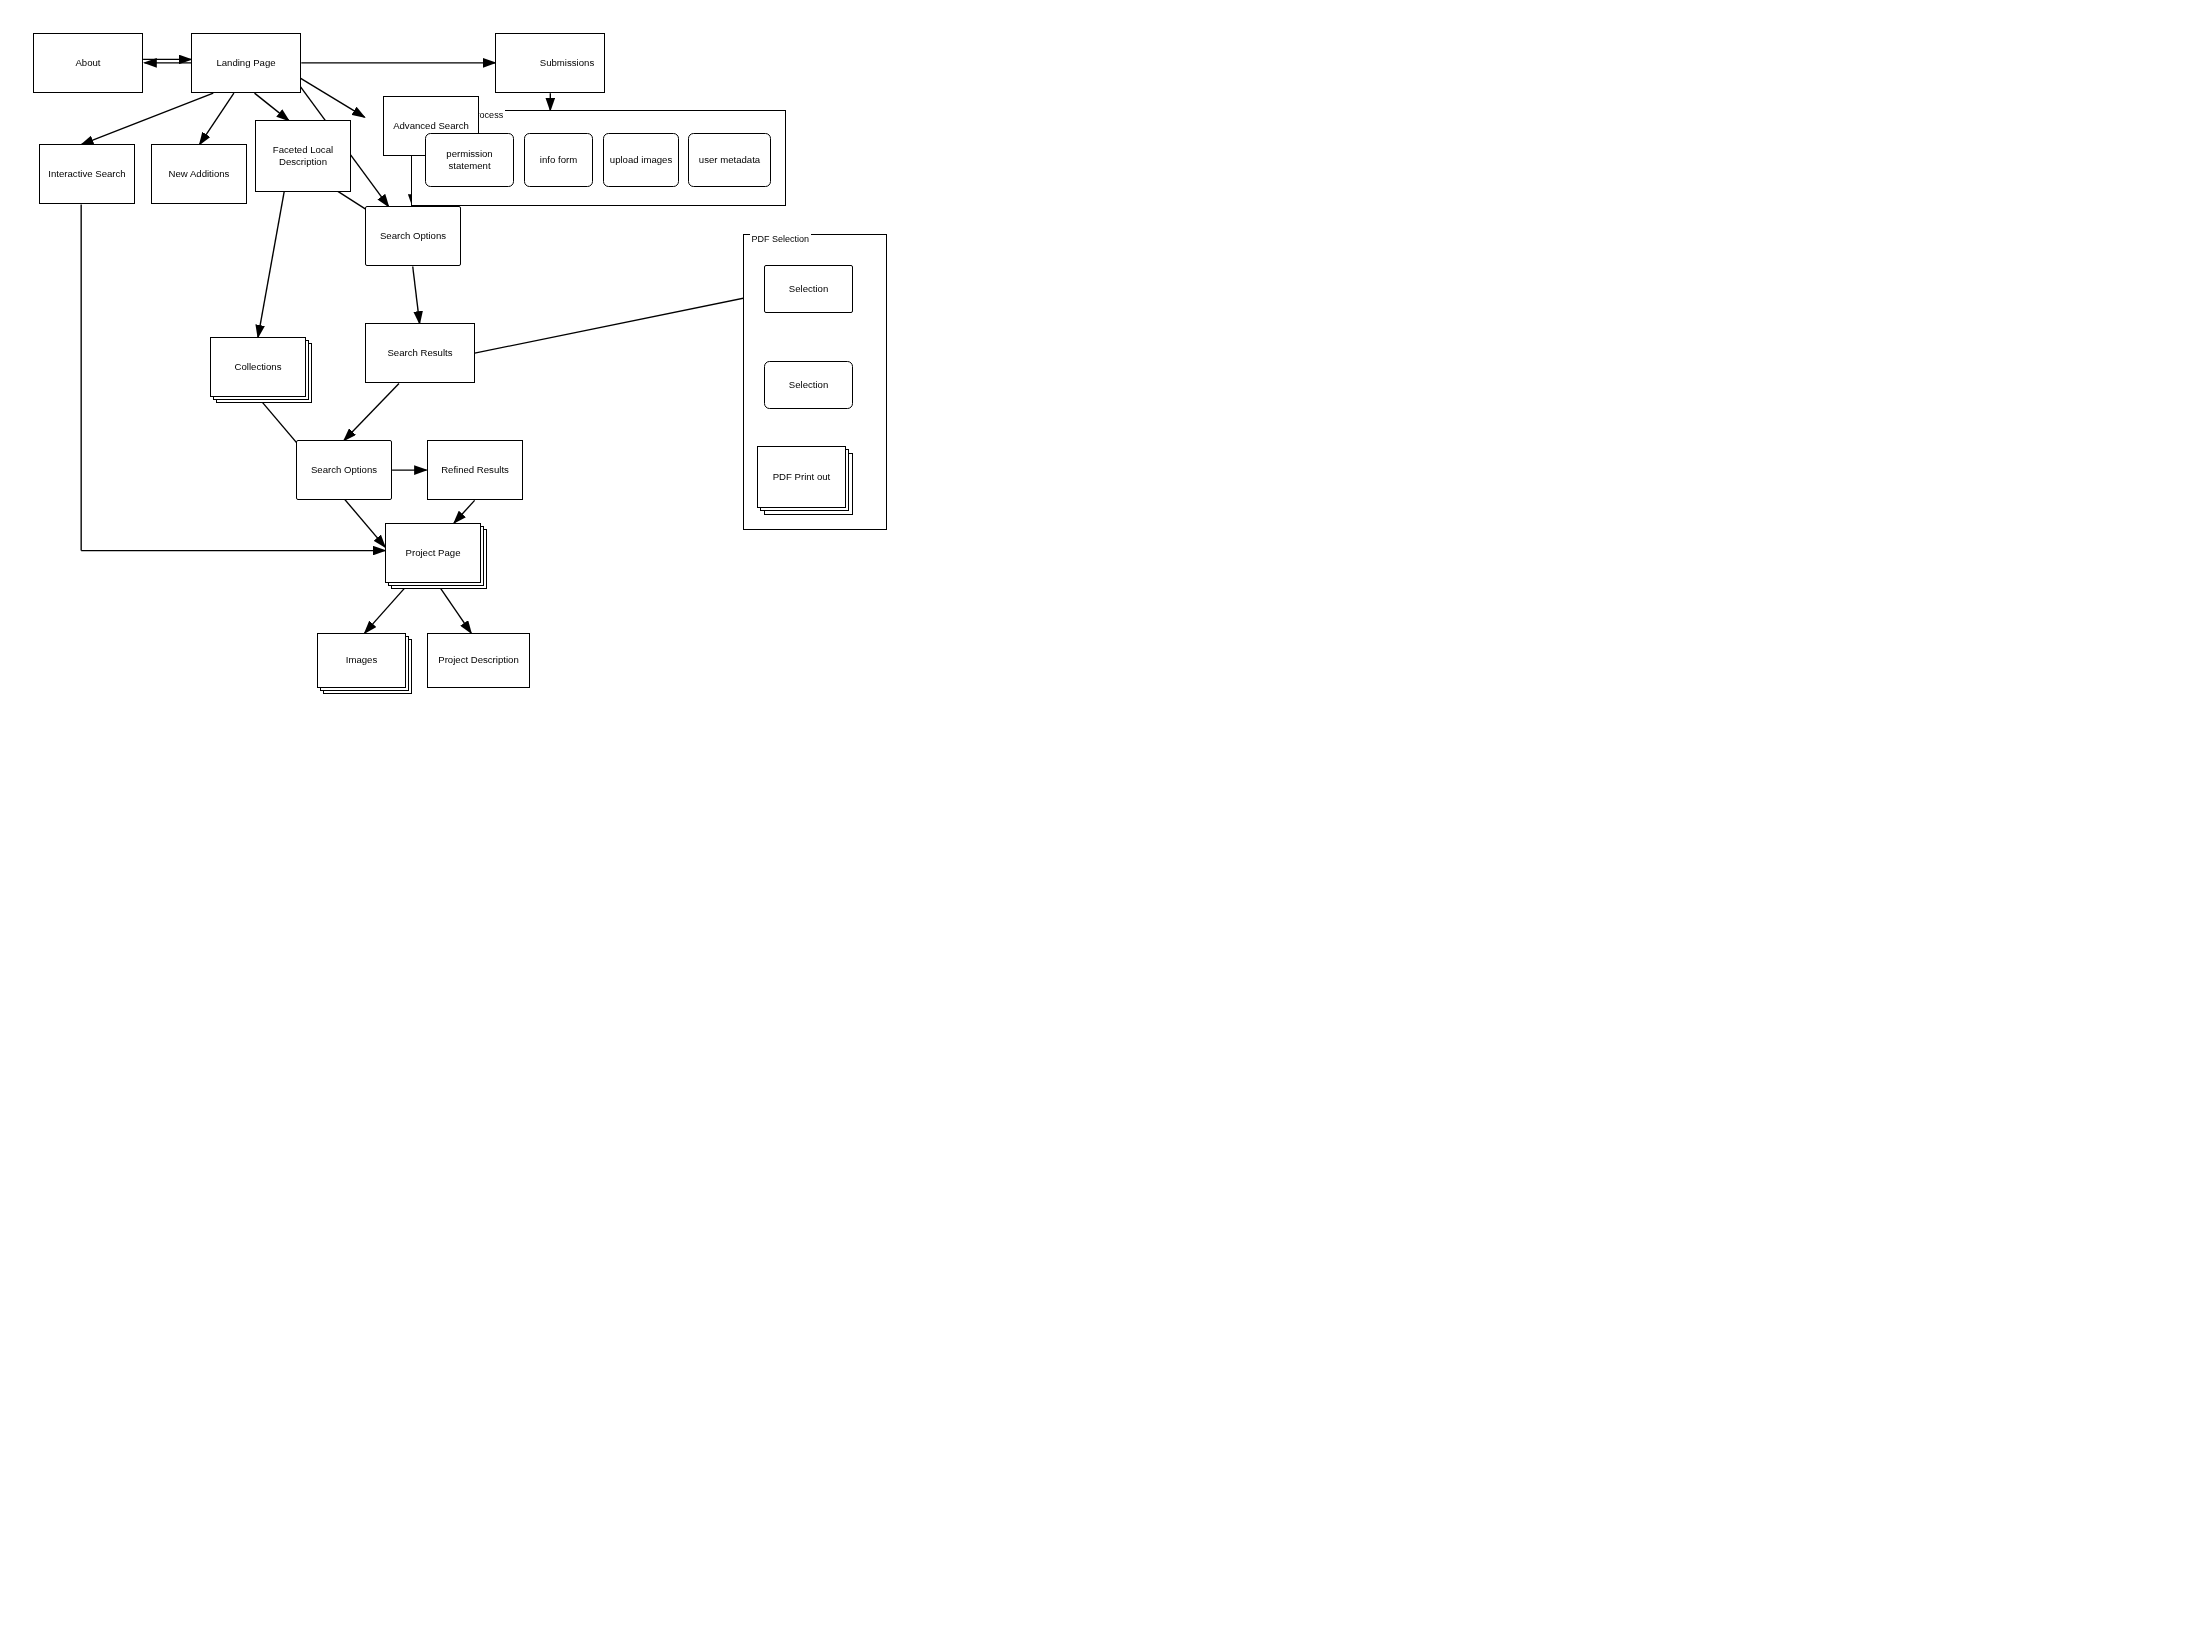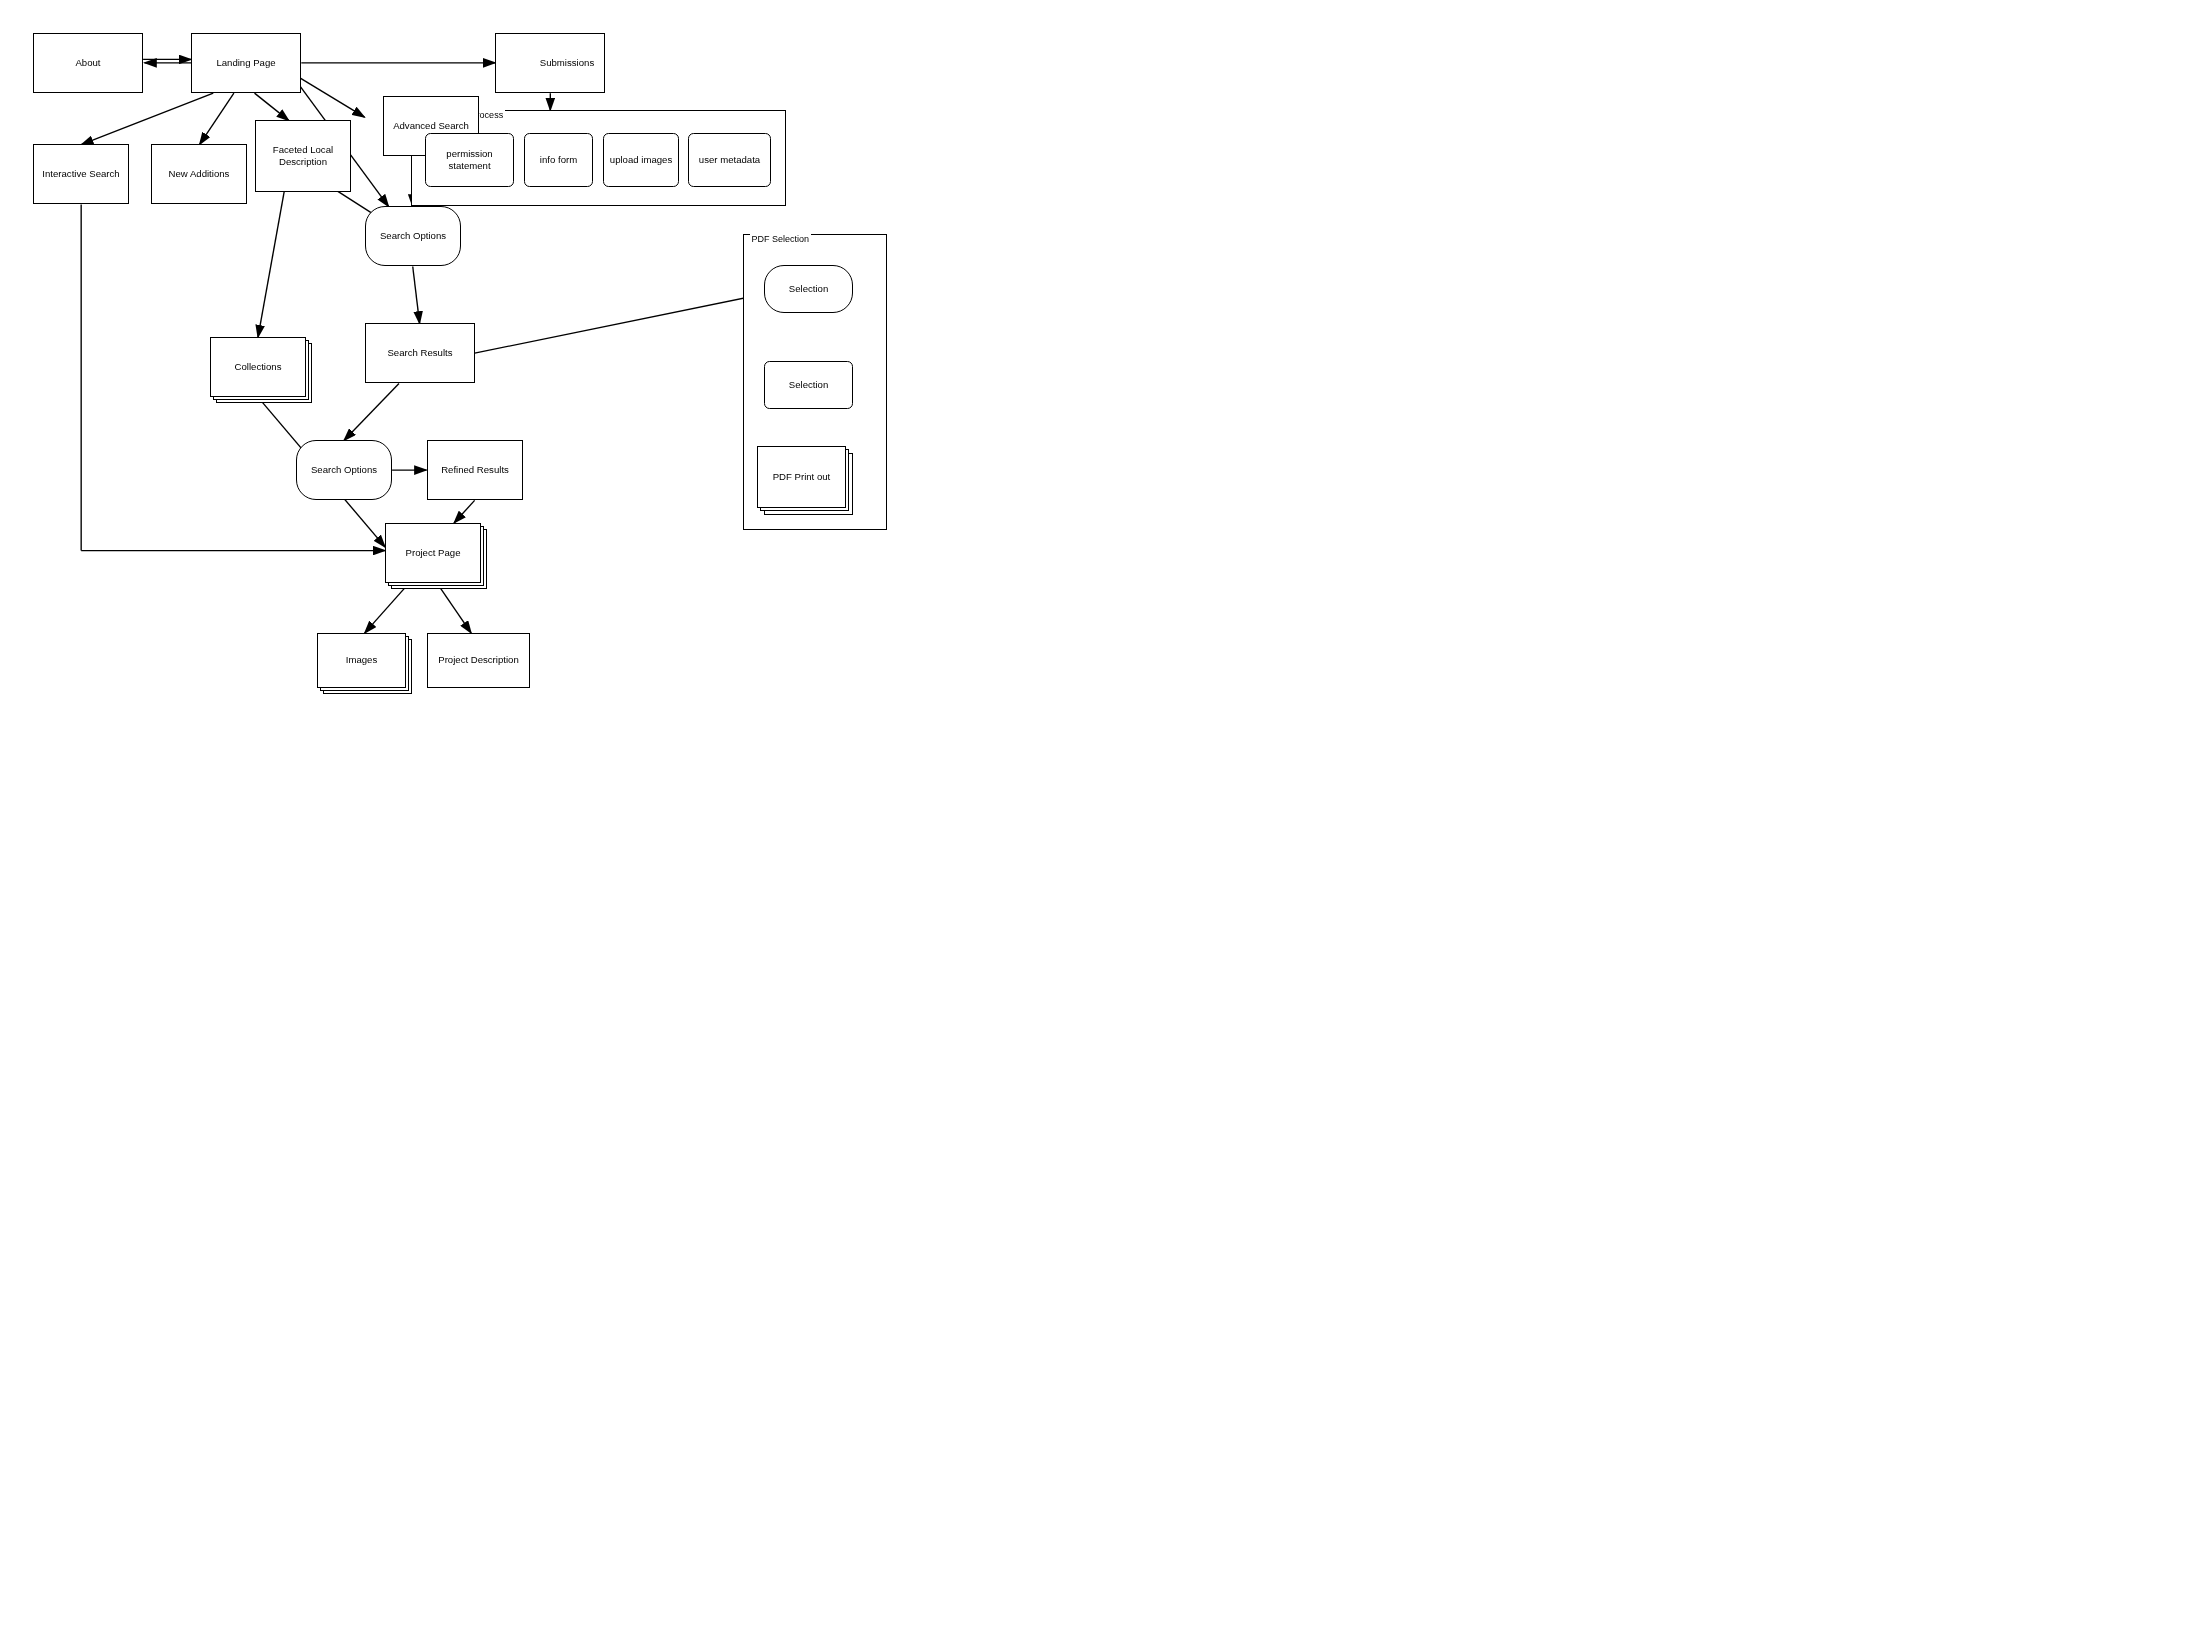--- a/index.html
+++ b/index.html
@@ -25,21 +25,21 @@
       text-align: center;
       font-size: 9.6px;
       line-height: 1.3;
       background: #fff;
     }
     .rect {
       border: 1.4px solid #000;
     }
     .rounded {
       border: 1.4px solid #000;
-      border-radius: 20px;
+      border-radius: 2px;
     }
     .octagon {
       border: 1.4px solid #000;
       border-radius: 5.5px;
     }
     
     .stack-pages {
       position: absolute;
       padding-left: 36px;
     }
@@ -165,21 +165,21 @@
   </div>
 
   <div class="node rect" style="left:191px; top:33px; width:110px; height:60px;">
     <span>Landing Page</span>
   </div>
 
   <div class="node rect" style="left:495px; top:33px; width:110px; height:60px;padding-left:34px;">
     <span>Submissions</span>
   </div>
 
-  <div class="node rect" style="left:33px; top:144px; width:96px; height:60px;justify-content:center;">
+  <div class="node rect" style="left:39px; top:144px; width:96px; height:60px;justify-content:center;">
     <span>Interactive Search</span>
   </div>
 
   <div class="node rect" style="left:151px; top:144px; width:96px; height:60px;">
     <span>New Additions</span>
   </div>
 
   <div class="node rect" style="left:255px; top:120px; width:96px; height:72px;">
     <span>Faceted Local Description</span>
   </div>

